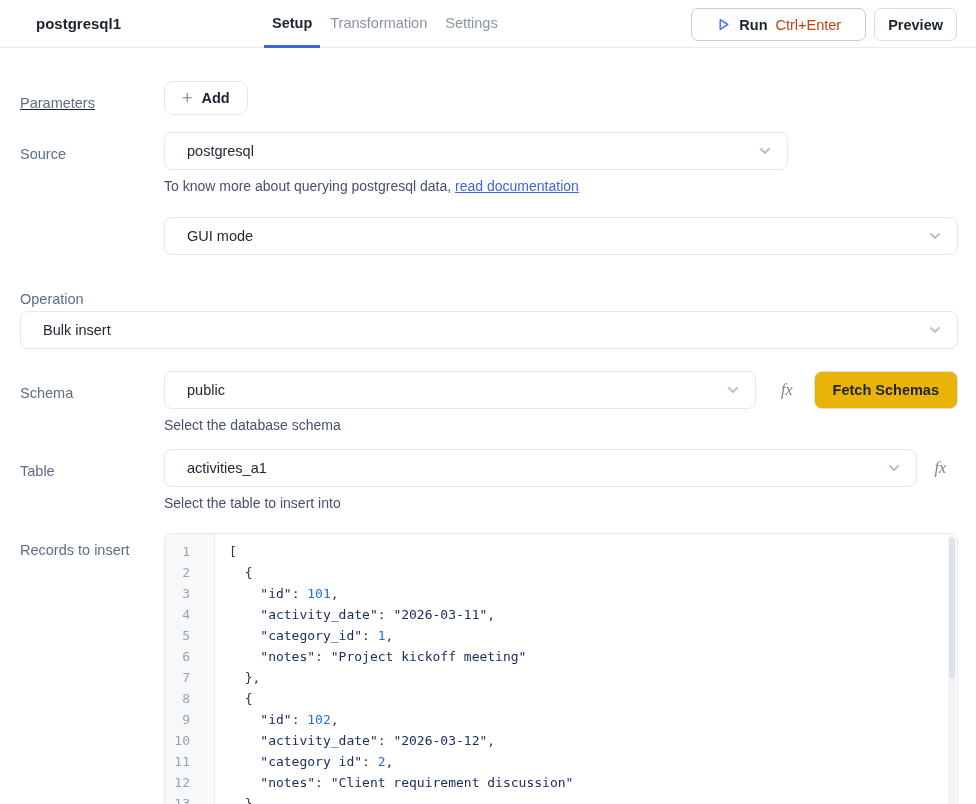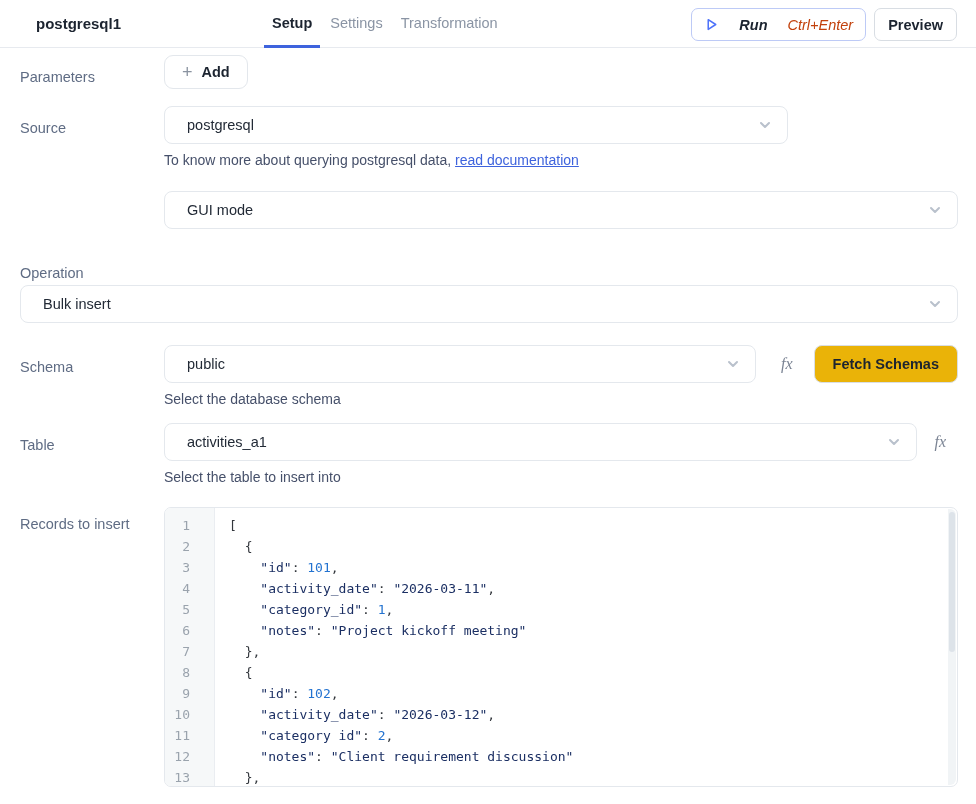--- a/index.html
+++ b/index.html
@@ -39,21 +39,21 @@
     position:absolute; right:19px; top:8px;
     display:flex; gap:8px;
   }
   .btn {
     display:flex; align-items:center;
     height:33px; padding:0 13px;
     background:#fff; border:1px solid #d8dde3; border-radius:7px;
     font-size:14.5px; font-weight:700; color:#1c2430;
     cursor:pointer;
   }
-  .btn-run { border-color:#bdcaf6; gap:20px; padding:0 12px;font-style:italic; }
+  .btn-run { border-color:#bdcaf6; gap:8px; padding:0 24px; }
   .run-shortcut { color:#c2410c; font-weight:400; }
   .play-icon { display:flex; align-items:center; }
 
   
   .row { display:flex; padding:0 18px 0 20px; }
   .row-label {
     width:144px; flex:none;
     font-size:14.5px; color:#5f6c84;
     padding-top:10px; line-height:24px;
   }
@@ -92,21 +92,21 @@
   }
 
   .fetch-btn {
     height:38px; padding:0 18px;
     background:#eab308; border:1px solid #d9dee4; border-radius:8px;
     font-size:14.5px; font-weight:600; color:#1c2430;
     cursor:pointer;
   }
 
   
-  .row-parameters { margin-top:7px; }
+  .row-parameters { margin-top:33px;text-decoration:underline; }
   .row-source     { margin-top:17px; }
   .row-mode       { margin-top:23px; }
   .row-operation  { margin-top:22px;flex-direction:column; }
   .row-schema     { margin-top:22px; }
   .row-table      { margin-top:16px; }
   .row-records    { margin-top:22px; }
   .row-records .row-label { padding-top:5px; }
 
   .select-source { width:624px; }
   .select-schema { width:592px; flex:none;gap:37px; }
@@ -154,24 +154,24 @@
 <body>
 
 <div class="header">
   <div class="query-title">postgresql1</div>
 
   <div class="tabs">
     <div class="tab active">
       <span>Setup</span>
     </div>
     <div class="tab">
+      <span>Transformation</span>
+    </div>
+    <div class="tab">
       <span>Settings</span>
-    </div>
-    <div class="tab">
-      <span>Transformation</span>
     </div>
   </div>
 
   <div class="header-actions">
     <button class="btn btn-run">
       <span class="play-icon">
         <svg width="15" height="15" viewBox="0 0 16 16" fill="none">
           <path d="M4.5 2.8 L12.5 8 L4.5 13.2 Z" stroke="#4d72fa" stroke-width="1.6" stroke-linejoin="round" fill="none"></path>
         </svg>
       </span>

